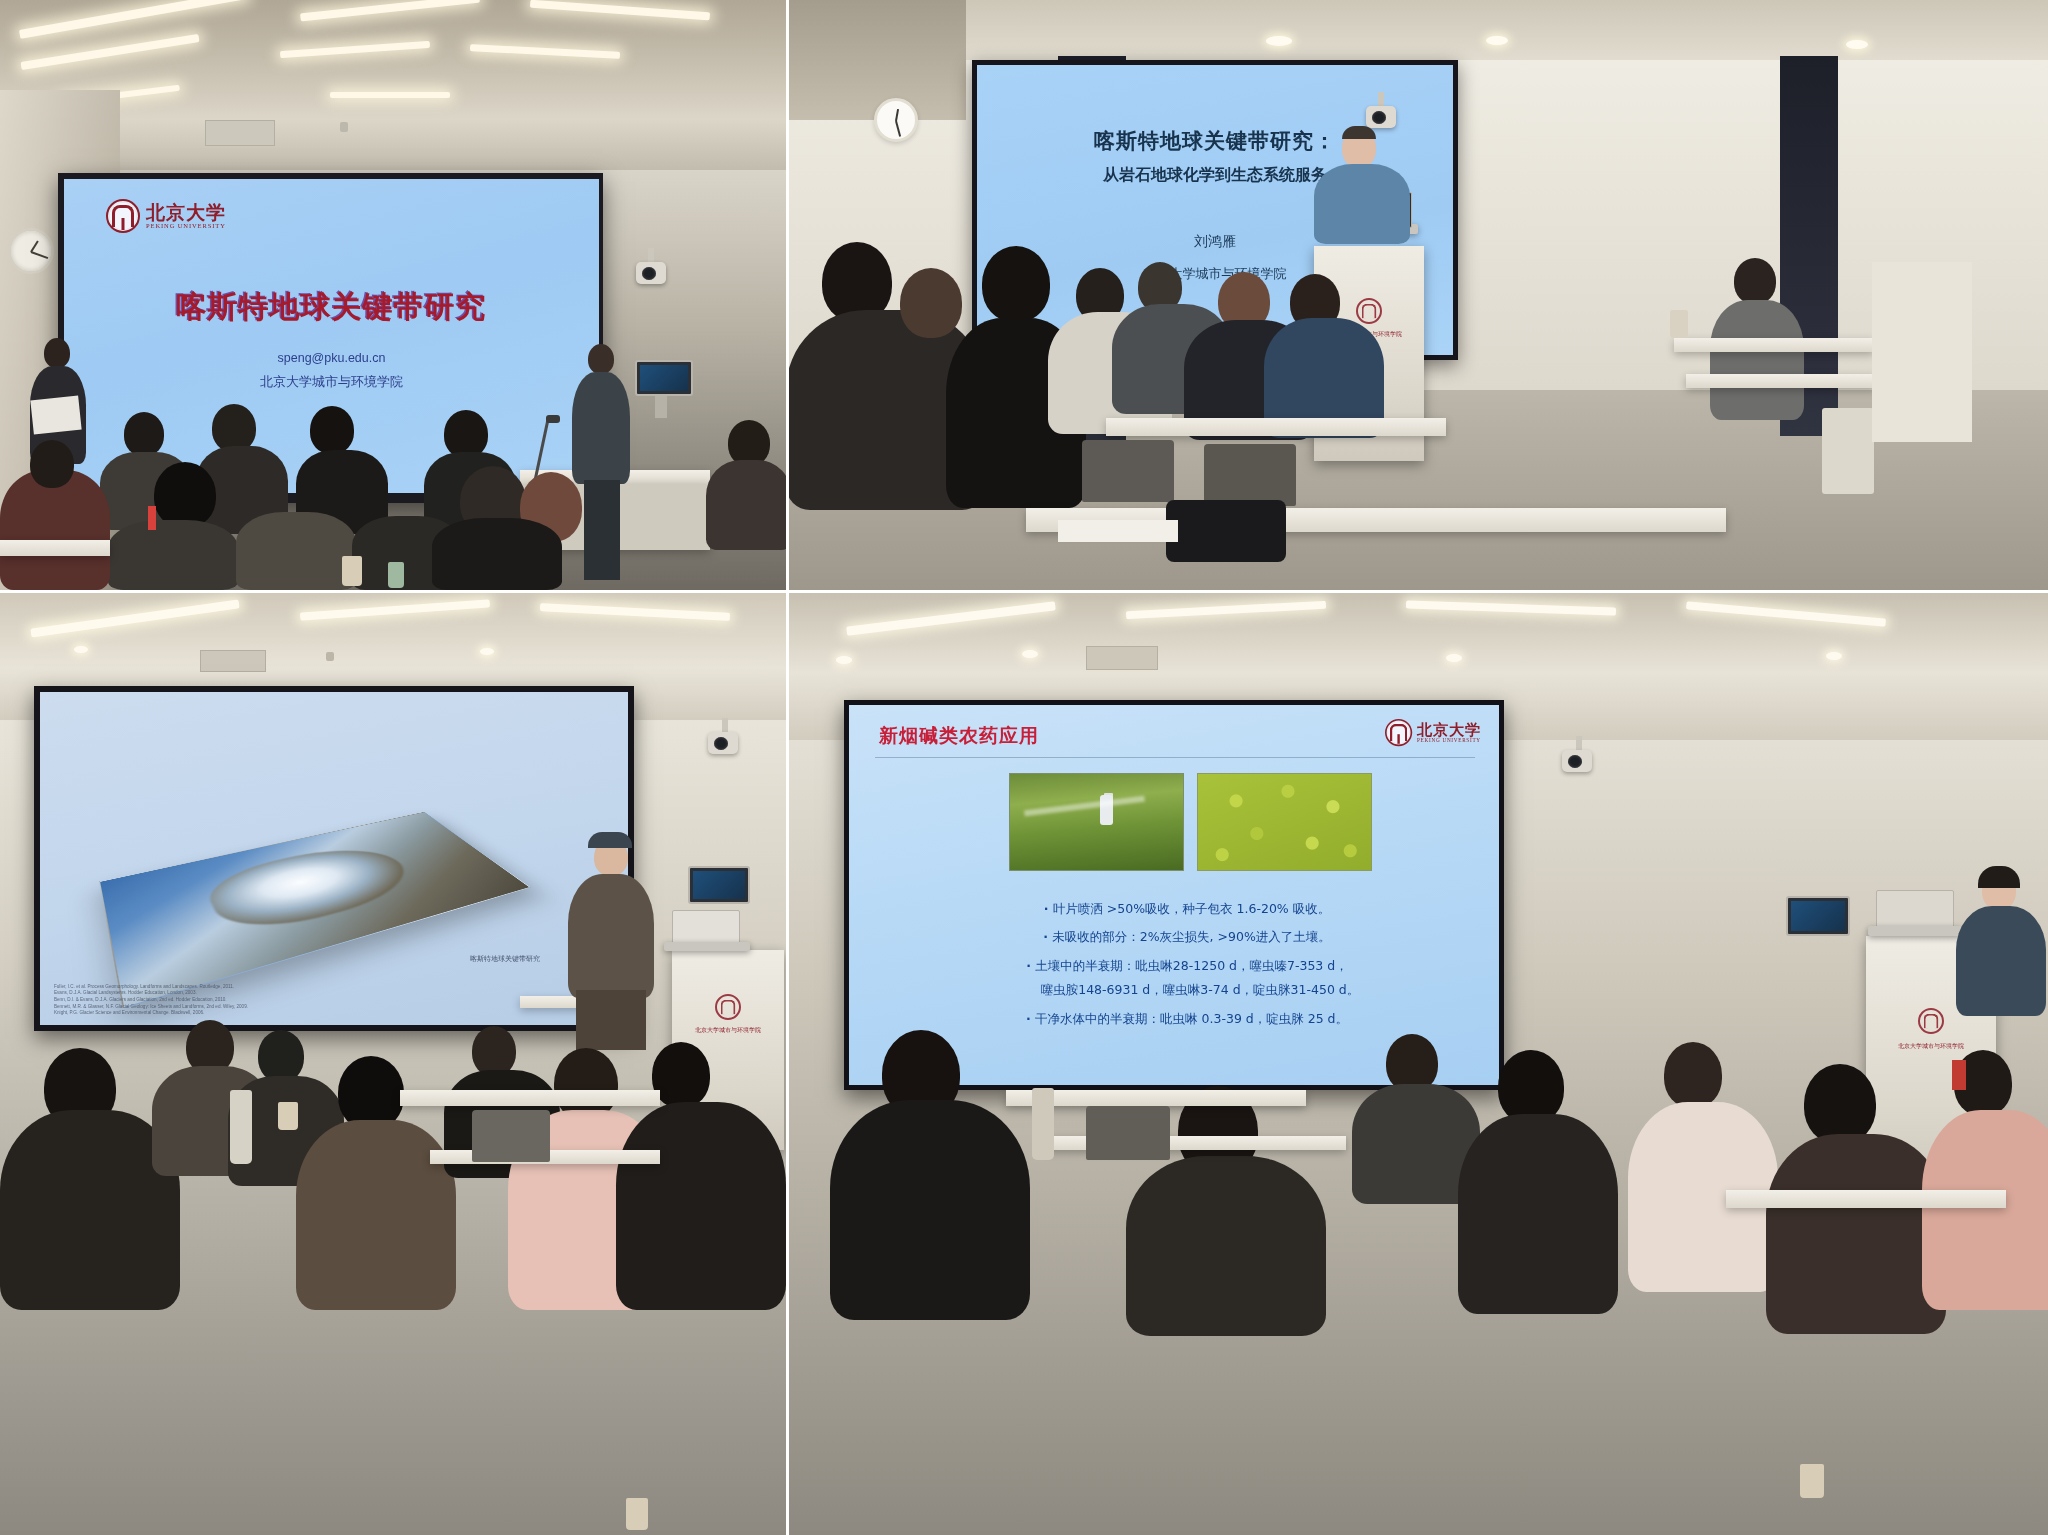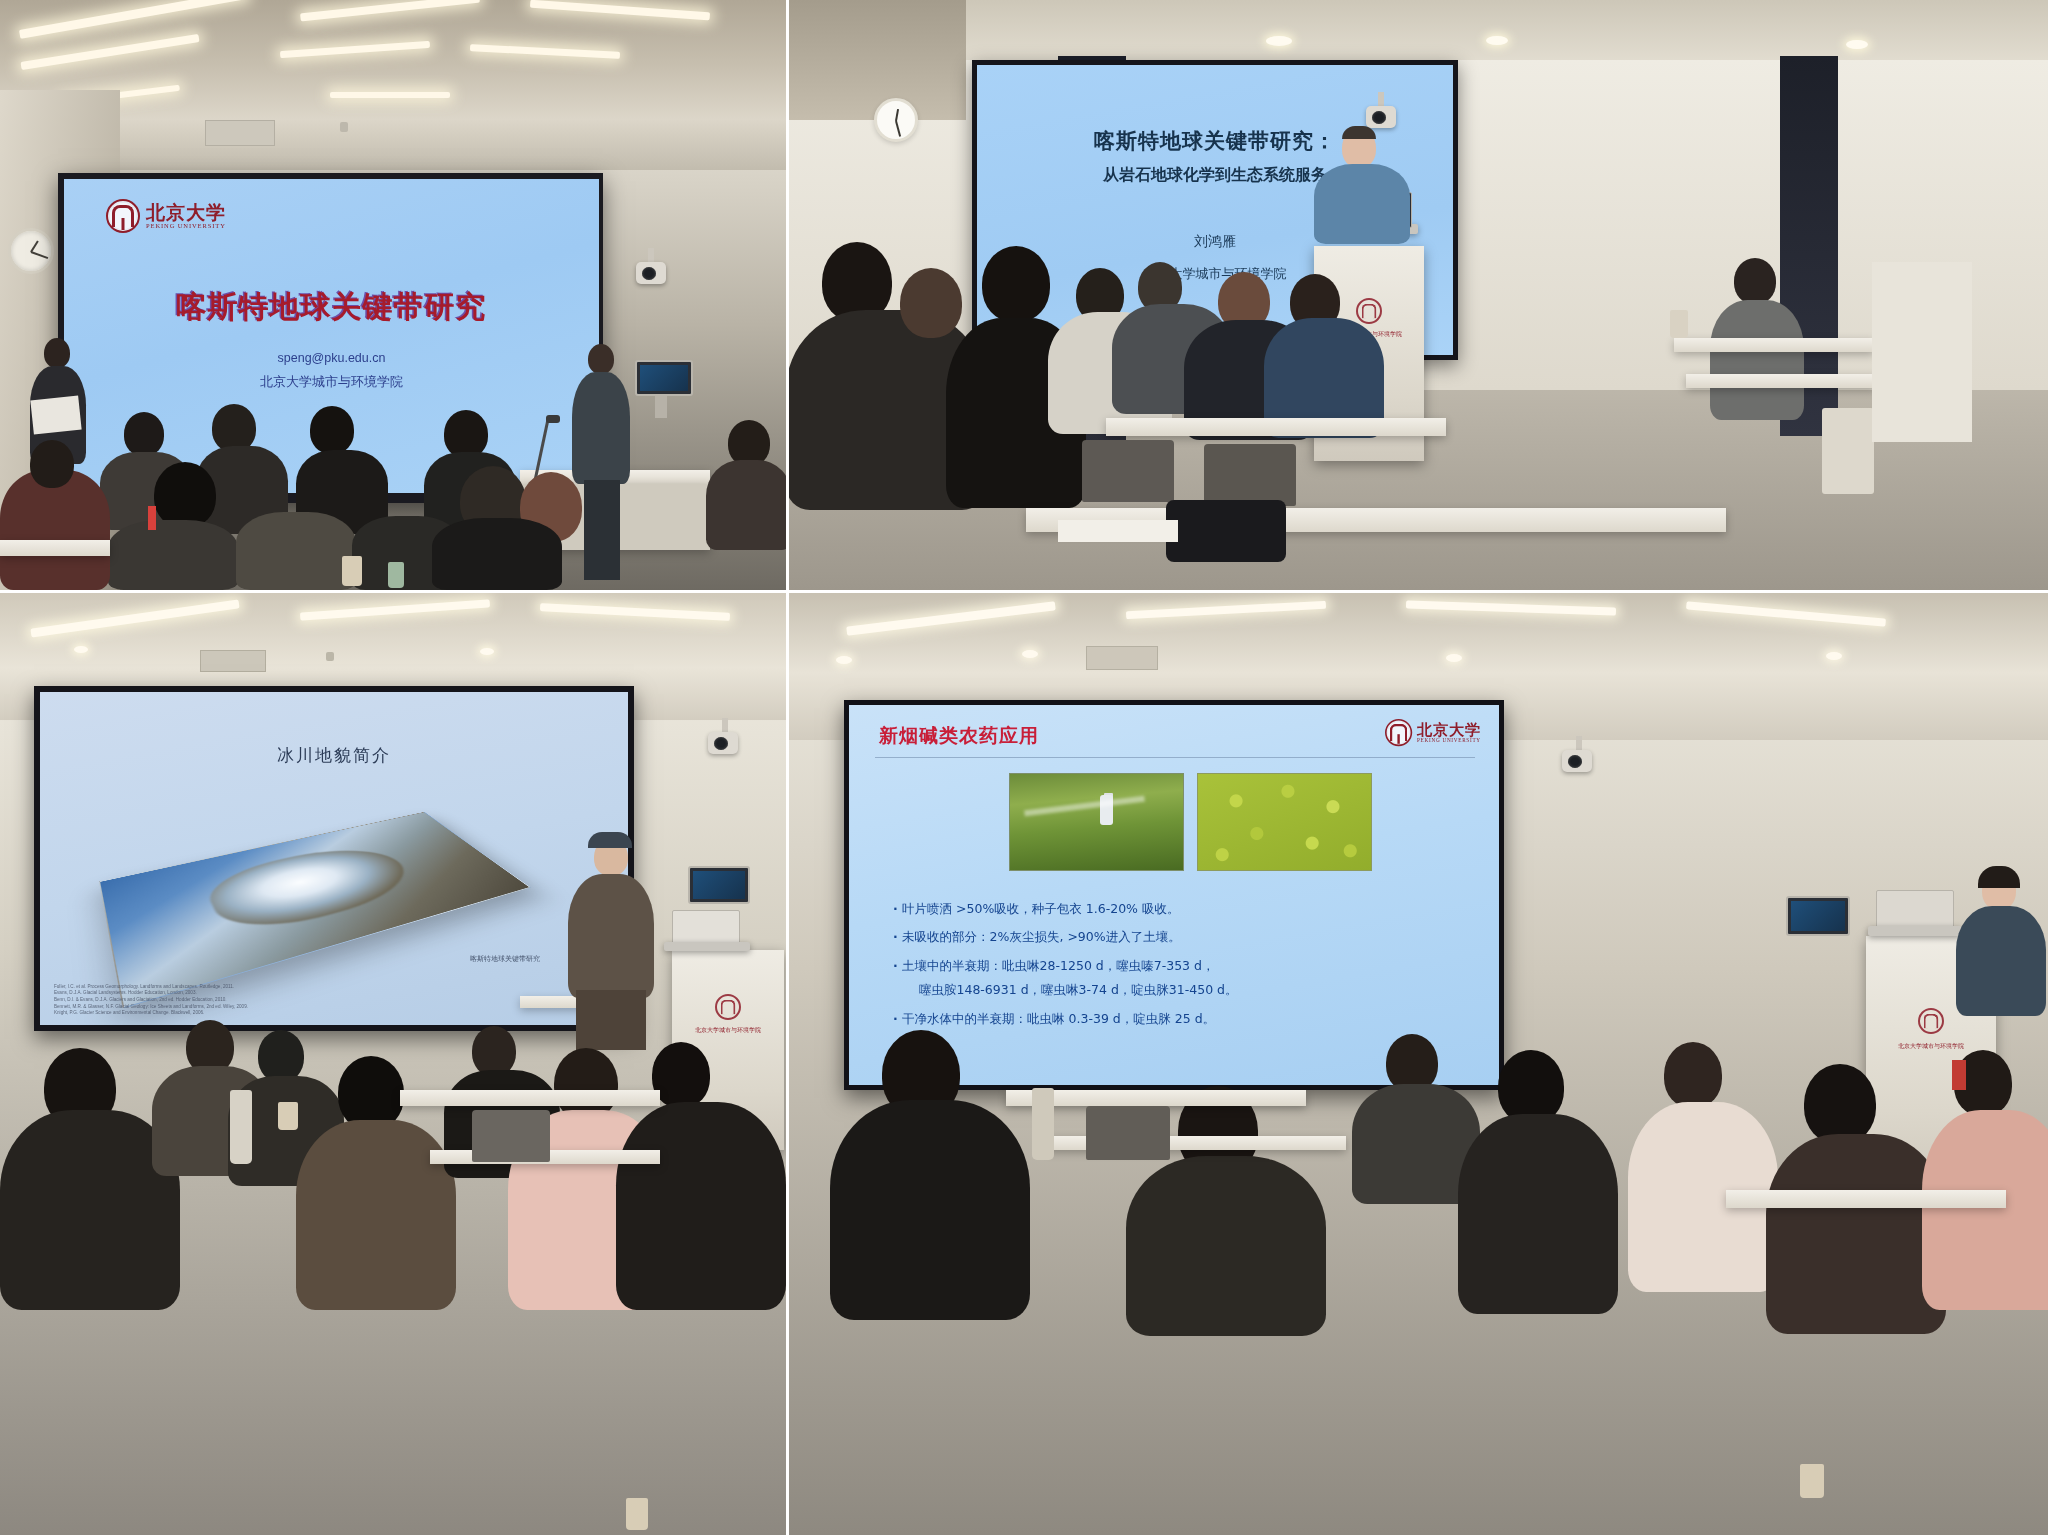--- a/index.html
+++ b/index.html
@@ -168,21 +168,21 @@
                           radial-gradient(circle at 78% 34%, #cadb55 0 6px, transparent 7px),
                           radial-gradient(circle at 34% 62%, #b2c83c 0 6px, transparent 7px),
                           radial-gradient(circle at 66% 72%, #c6d94e 0 6px, transparent 7px),
                           radial-gradient(circle at 14% 84%, #bed246 0 6px, transparent 7px),
                           radial-gradient(circle at 88% 80%, #b6cb3e 0 6px, transparent 7px),
                           linear-gradient(160deg,#a9c23a,#92ad2c);
               border:1px solid #8d9b5e;}
   #q4 .bullets { position:absolute; left:44px; top:192px; right:18px;
               color:#14448f; font-size:12.5px; line-height:1.95;
               font-family:"DejaVu Sans",sans-serif; }
-  #q4 .bullets li { list-style: none; margin-bottom: 4px; text-indent: -12px; padding-left: 12px;}
+  #q4 .bullets li { list-style: none; margin-bottom: 4px; text-indent: -12px; padding-left: 12px; text-align: center;}
   #q4 .bullets li::before { content:"· "; font-weight:700; }
   #q4 .cont { display:block; text-indent:0; padding-left:0; }
 
   
   .cam { position:absolute; width:30px; height:22px; background:#dedad2;
          border-radius:5px; box-shadow: 0 2px 4px rgba(0,0,0,.3); }
   .cam::after { content:""; position:absolute; left:6px; top:5px; width:14px; height:13px;
          border-radius:50%; background:#1c1f24; box-shadow: inset 0 0 3px #555; }
   .cam-arm { position:absolute; width:6px; height:14px; background:#ccc7bd; }
 
@@ -361,21 +361,20 @@
     <div class="ceil-strip" style="left:30px;top:24px;width:210px;height:9px;transform:rotate(-8deg);"></div>
     <div class="ceil-strip" style="left:300px;top:16px;width:190px;height:8px;transform:rotate(-4deg);"></div>
     <div class="ceil-strip" style="left:540px;top:18px;width:190px;height:8px;transform:rotate(3deg);"></div>
     <div style="position:absolute;left:74px;top:56px;width:14px;height:7px;background:#fffaef;border-radius:50%;box-shadow:0 0 9px 3px rgba(255,250,225,.9);"></div>
     <div style="position:absolute;left:480px;top:58px;width:14px;height:7px;background:#fffaef;border-radius:50%;box-shadow:0 0 9px 3px rgba(255,250,225,.9);"></div>
     <div style="position:absolute;left:200px;top:60px;width:66px;height:22px;background:#ccc7ba;border:1px solid #b3ae9f;"></div>
     <div style="position:absolute;left:326px;top:62px;width:8px;height:9px;background:#bbb6a8;border-radius:2px;"></div>
 
     <div class="screen-frame">
       <div class="slide">
-        <div class="gtitle">冰川地貌简介</div>
         <div class="terrain"></div>
         <div class="tcap">喀斯特地球关键带研究</div>
         <div class="refs">
           <div>Fuller, I.C. et al. Process Geomorphology. Landforms and Landscapes. Routledge, 2011.</div>
           <div>Evans, D.J.A. Glacial Landsystems. Hodder Education, London, 2003.</div>
           <div>Benn, D.I. &amp; Evans, D.J.A. Glaciers and Glaciation, 2nd ed. Hodder Education, 2010.</div>
           <div>Bennett, M.R. &amp; Glasser, N.F. Glacial Geology: Ice Sheets and Landforms, 2nd ed. Wiley, 2009.</div>
           <div>Knight, P.G. Glacier Science and Environmental Change. Blackwell, 2006.</div>
         </div>
       </div>

